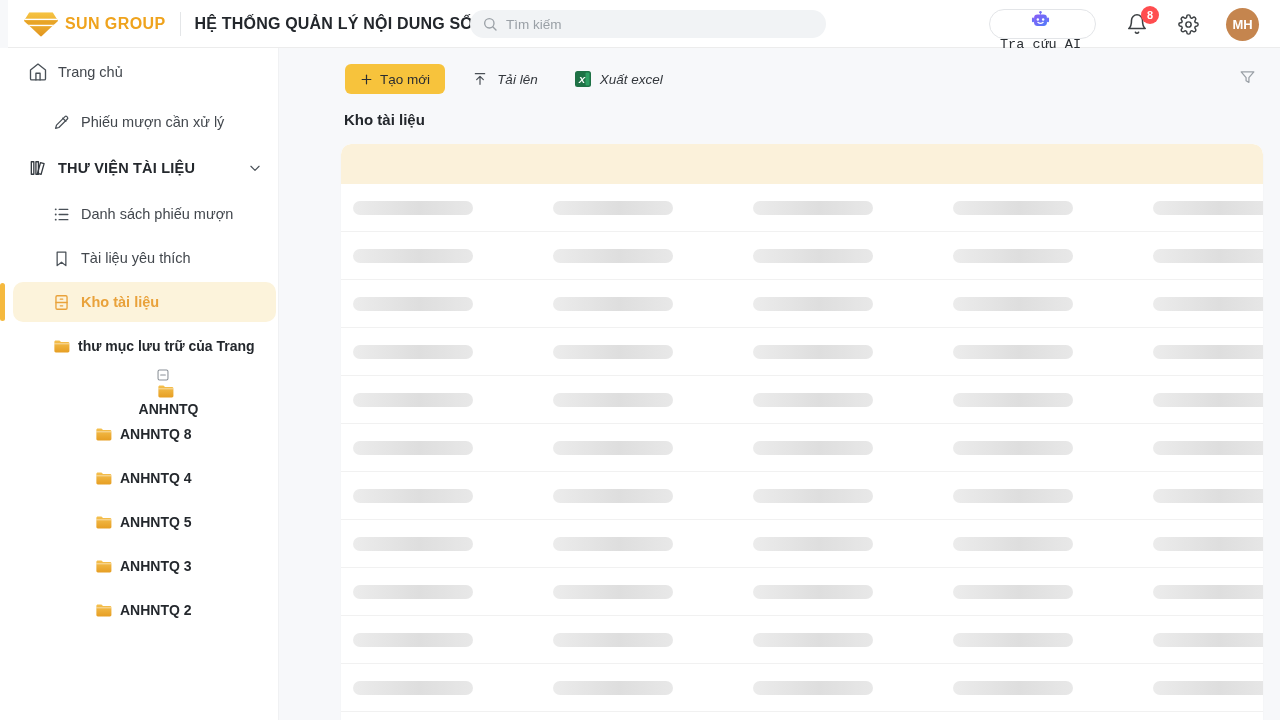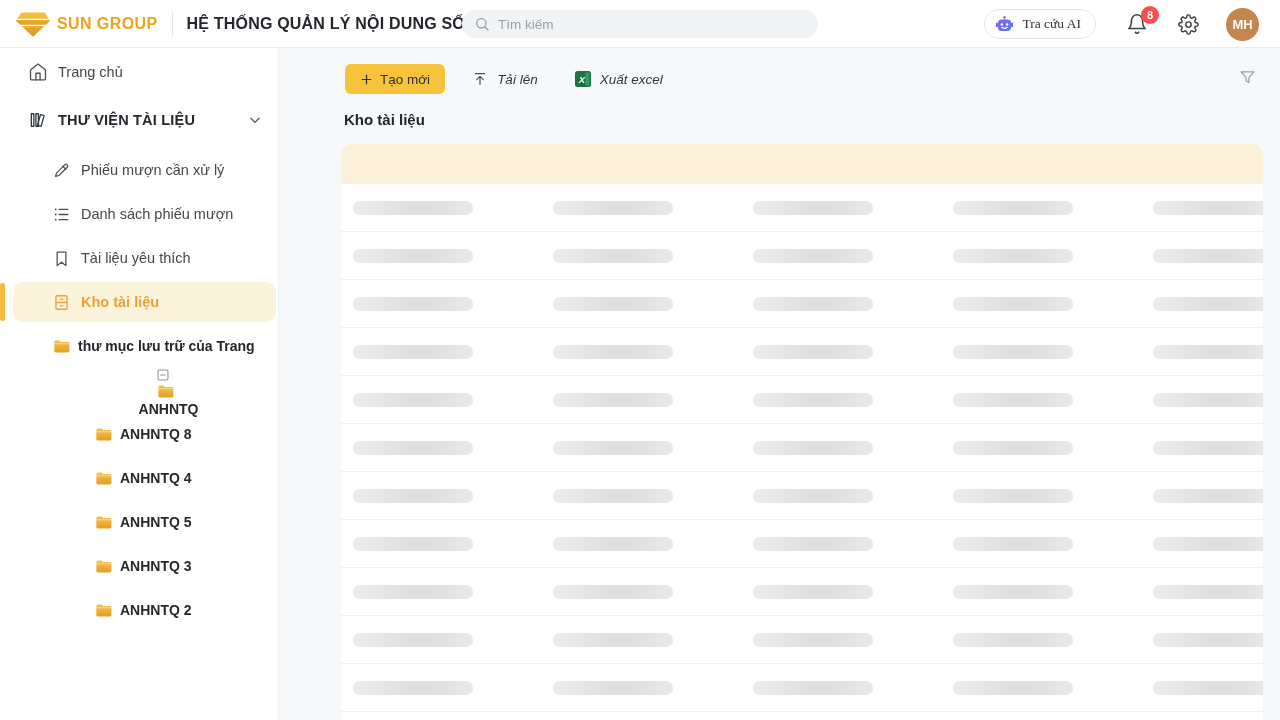--- a/index.html
+++ b/index.html
@@ -1,30 +1,30 @@
 <!DOCTYPE html>
 <html><head>
 <meta charset="utf-8">
 <style>
   * { margin:0; padding:0; box-sizing:border-box; }
   html,body { width:1280px; height:720px; }
   body { font-family:"Liberation Sans","DejaVu Sans",sans-serif; background:#f7f8fa; }
   .app { position:relative; width:1280px; height:720px; overflow:hidden; background:#f7f8fa; }
 
   
-  .topbar { position:relative; height:48px; background:#fff; border-bottom:1px solid #ececec; display:flex; align-items:center; padding:0 16px; z-index:5; }
+  .topbar { position:relative; height:48px; background:#fff; border-bottom:1px solid #ececec; display:flex; align-items:center; padding:0 16px; z-index:5;margin-left:8px; }
   .brand { display:flex; align-items:center; gap:7px; }
   .brand-text { font-size:16px; font-weight:800; color:#EFA31D; letter-spacing:.4px; white-space:nowrap; }
   .topbar-divider { width:1px; height:24px; background:#e4e6e8; margin:0 14px; }
   .app-title { font-size:16px; font-weight:800; color:#23272c; letter-spacing:.2px; white-space:nowrap; }
   .search-wrap { position:absolute; left:462px; top:10px; width:356px; height:28px; background:#f1f3f5; border-radius:14px; display:flex; align-items:center; padding:0 12px; gap:8px; }
   .search-wrap input { border:none; outline:none; background:transparent; font-size:13.5px; color:#3c4043; width:100%; font-family:inherit; }
   .search-wrap input::placeholder { color:#9aa0a6; }
   .top-right { position:absolute; right:21px; top:0; height:48px; display:flex; align-items:center; }
-  .ai-btn { display:flex; align-items:center; gap:8px; height:30px; padding:0 14px 0 10px; border:1px solid #e3e5e8; border-radius:15px; background:#fff; font-size:13.5px; color:#2b2f33; cursor:pointer; font-family:Liberation Serif, serif; }
+  .ai-btn { display:flex; align-items:center; gap:8px; height:30px; padding:0 14px 0 10px; border:1px solid #e3e5e8; border-radius:15px; background:#fff; font-size:13.5px; color:#2b2f33; cursor:pointer; font-family:Liberation Mono, monospace;flex-direction:column; }
   .bell-wrap { position:relative; margin-left:30px; cursor:pointer; }
   .badge { position:absolute; top:-7px; right:-11px; min-width:18px; height:18px; border-radius:9px; background:#FF4D4F; color:#fff; font-size:11px; font-weight:700; display:flex; align-items:center; justify-content:center; padding:0 4px; }
   .gear-wrap { margin-left:30px; cursor:pointer; display:flex; }
   .avatar { margin-left:27px; width:33px; height:33px; border-radius:50%; background:#C5854E; color:#fff; font-size:13px; font-weight:700; display:flex; align-items:center; justify-content:center; cursor:pointer; }
 
   
   .body-row { display:flex; height:672px;gap:37px; }
   .sidebar { width:316px; background:#fff; border-right:1px solid #f0f1f3; height:100%; overflow:hidden; position:relative; }
   .content { flex:1; height:100%; padding:16px 17px 0 25px; position:relative; }
 
@@ -153,43 +153,43 @@
       <div class="nav-item nav-top">
         <span style="display:flex;">
           <svg width="20" height="20" viewBox="0 0 24 24" fill="none" stroke="#495057" stroke-width="1.6" stroke-linecap="round" stroke-linejoin="round">
             <path d="M3 9.5l9-7 9 7V20a1.5 1.5 0 0 1-1.5 1.5h-15A1.5 1.5 0 0 1 3 20z"></path>
             <polyline points="9.5 21.5 9.5 13.5 14.5 13.5 14.5 21.5"></polyline>
           </svg>
         </span>
         <span class="lbl">Trang chủ</span>
       </div>
 
+      <div class="nav-item nav-sub mt4">
+        <span style="display:flex;">
+          <svg width="19" height="19" viewBox="0 0 24 24" fill="none" stroke="#495057" stroke-width="1.6" stroke-linecap="round" stroke-linejoin="round">
+            <path d="M4.5 19.5l1.2-4.2L16.4 4.6a1.7 1.7 0 0 1 2.4 0l.6.6a1.7 1.7 0 0 1 0 2.4L8.7 18.3z"></path>
+            <path d="M13.5 6.5l4 4"></path>
+          </svg>
+        </span>
+        <span class="lbl">Phiếu mượn cần xử lý</span>
+      </div>
+
       <div class="nav-item nav-section">
         <span style="display:flex;">
           <svg width="20" height="20" viewBox="0 0 24 24" fill="none" stroke="#343a40" stroke-width="1.6" stroke-linecap="round" stroke-linejoin="round">
             <path d="M4 4.5h3v15H4zM9.5 4.5h3v15h-3z"></path>
             <path d="M15 5.5l4.3 1.2-3.6 13-4.3-1.2z"></path>
           </svg>
         </span>
         <span class="lbl">THƯ VIỆN TÀI LIỆU</span>
         <span class="chevron">
           <svg width="14" height="14" viewBox="0 0 24 24" fill="none" stroke="#495057" stroke-width="2" stroke-linecap="round" stroke-linejoin="round">
             <polyline points="5 9 12 16 19 9"></polyline>
           </svg>
         </span>
-      </div>
-
-      <div class="nav-item nav-sub mt4">
-        <span style="display:flex;">
-          <svg width="19" height="19" viewBox="0 0 24 24" fill="none" stroke="#495057" stroke-width="1.6" stroke-linecap="round" stroke-linejoin="round">
-            <path d="M4.5 19.5l1.2-4.2L16.4 4.6a1.7 1.7 0 0 1 2.4 0l.6.6a1.7 1.7 0 0 1 0 2.4L8.7 18.3z"></path>
-            <path d="M13.5 6.5l4 4"></path>
-          </svg>
-        </span>
-        <span class="lbl">Phiếu mượn cần xử lý</span>
       </div>
 
 
       <div class="nav-item nav-sub">
         <span style="display:flex;">
           <svg width="19" height="19" viewBox="0 0 24 24" fill="none" stroke="#495057" stroke-width="1.7" stroke-linecap="round">
             <line x1="9" y1="5.5" x2="20" y2="5.5"></line>
               <line x1="9" y1="12" x2="20" y2="12"></line>
               <line x1="9" y1="18.5" x2="20" y2="18.5"></line>
             <circle cx="4.7" cy="5.5" r="1.2" fill="#495057" stroke="none"></circle>

